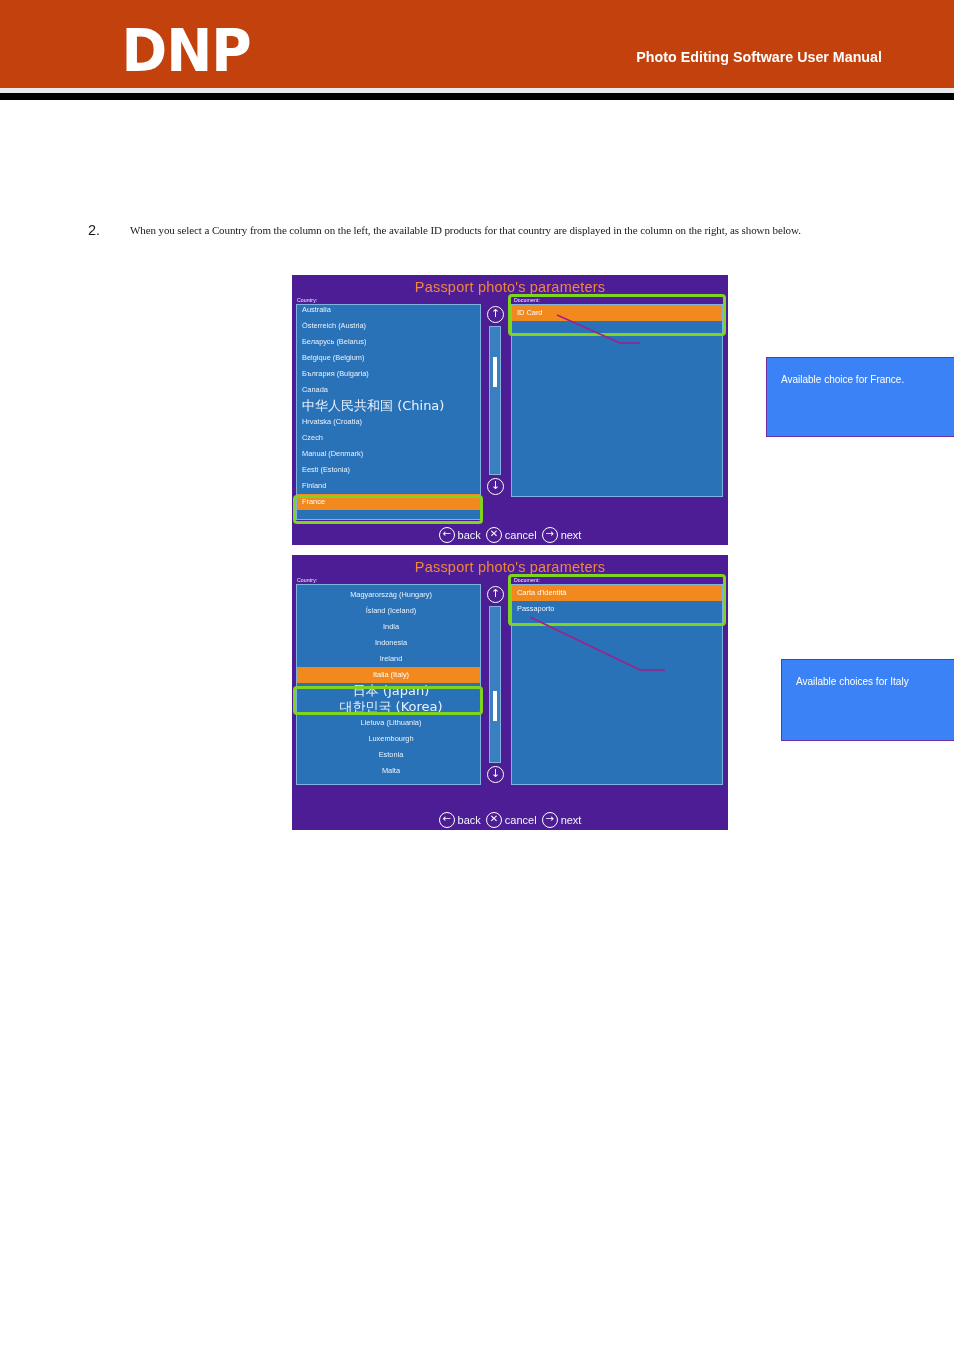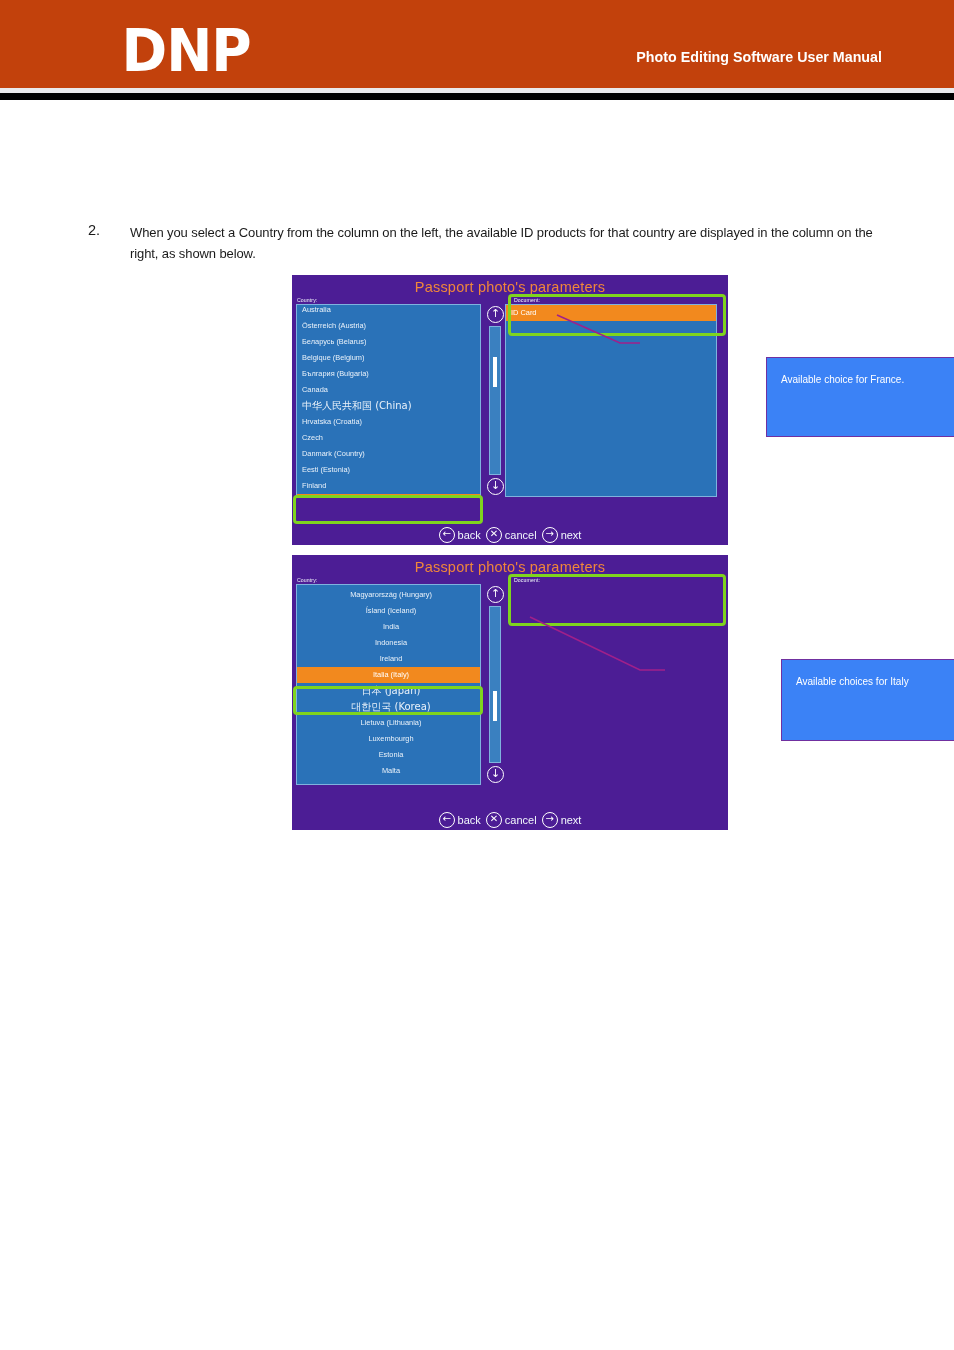--- a/index.html
+++ b/index.html
@@ -49,24 +49,25 @@
     display: flex;
     align-items: flex-start;
   }
   .instruction .num {
     width: 42px;
     font-size: 14.5px;
     color: #1a1a1a;
     flex: 0 0 42px;
   }
   .instruction .txt {
-    font-size: 13px;
+    font-size: 11px;
     color: #1a1a1a;
     line-height: 1.62;
     letter-spacing: -0.1px;
+    font-family: Liberation Serif, serif;
   }
 
   
   .app-panel {
     position: absolute;
     width: 436px;
     background: #4c1d95;
     overflow: hidden;
     text-decoration: underline;
   }
@@ -89,38 +90,38 @@
     letter-spacing: 0.1px;
   }
 
   .listbox {
     position: absolute;
     background: #2a72b8;
     border: 1px solid #7fb2de;
     overflow: hidden;
   }
   .country-list { left: 4px; width: 185px; }
-  .doc-list     { left: 213px; width: 212px; }
-
-  #panel-france .country-list { top: 29px; height: 193px; }
+  .doc-list     { left: 219px; width: 212px; }
+
+  #panel-france .country-list { top: 29px; height: 216px; }
   #panel-france .doc-list     { top: 29px; height: 193px; }
   #panel-italy  .country-list { top: 29px; height: 201px; text-align: center; }
   #panel-italy  .doc-list     { top: 29px; height: 201px; }
 
   .li {
     height: 16px;
     line-height: 16px;
     padding-left: 5px;
     font-size: 7.4px;
     color: #eaf2fa;
     white-space: nowrap;
     overflow: hidden;
   }
   .li.sel { background: #f2891e; color: #ffffff; }
-  .li.cjk { font-family: "DejaVu Sans", sans-serif; font-size: 10px; }
+  .li.cjk { font-family: "DejaVu Sans", sans-serif; font-size: 13px; }
 
   
   .list-scroll { position: absolute; left: 0; right: 0; }
   #panel-france .country-list .list-scroll { top: -3px; }
   #panel-italy  .country-list .list-scroll { top: -3px; }
 
   
   .scrollbar {
     position: absolute;
     left: 194px; width: 18px;
@@ -231,21 +232,21 @@
       <div class="list-scroll" id="fr-countries">
           <div class="li">Australia</div>
           <div class="li">Österreich (Austria)</div>
           <div class="li">Беларусь (Belarus)</div>
           <div class="li">Belgique (Belgium)</div>
           <div class="li">България (Bulgaria)</div>
           <div class="li">Canada</div>
           <div class="li cjk">中华人民共和国 (China)</div>
           <div class="li">Hrvatska (Croatia)</div>
           <div class="li">Czech</div>
-          <div class="li">Danmark (Country)</div>
+          <div class="li">Manual (Denmark)</div>
           <div class="li">Eesti (Estonia)</div>
           <div class="li">Finland</div>
           <div class="li sel">France</div>
         </div>
     </div>
 
     <div class="scrollbar">
       <div class="sb-arrow sb-up">↑</div>
       <div class="sb-track">
         <div class="sb-thumb"></div>
@@ -307,20 +308,26 @@
     </div>
 
     <div class="scrollbar">
       <div class="sb-arrow sb-up">↑</div>
       <div class="sb-track">
         <div class="sb-thumb"></div>
       </div>
       <div class="sb-arrow sb-down">↓</div>
     </div>
 
+    <div class="listbox doc-list">
+      <div id="it-docs">
+          <div class="li sel">Carta d'identità</div>
+          <div class="li">Passaporto</div>
+        </div>
+    </div>
 
     <div class="app-toolbar">
       <div class="tb-btn">
         <span class="tb-circ">←</span>
         <span>back</span>
       </div>
       <div class="tb-btn">
         <span class="tb-circ">✕</span>
         <span>cancel</span>
       </div>

